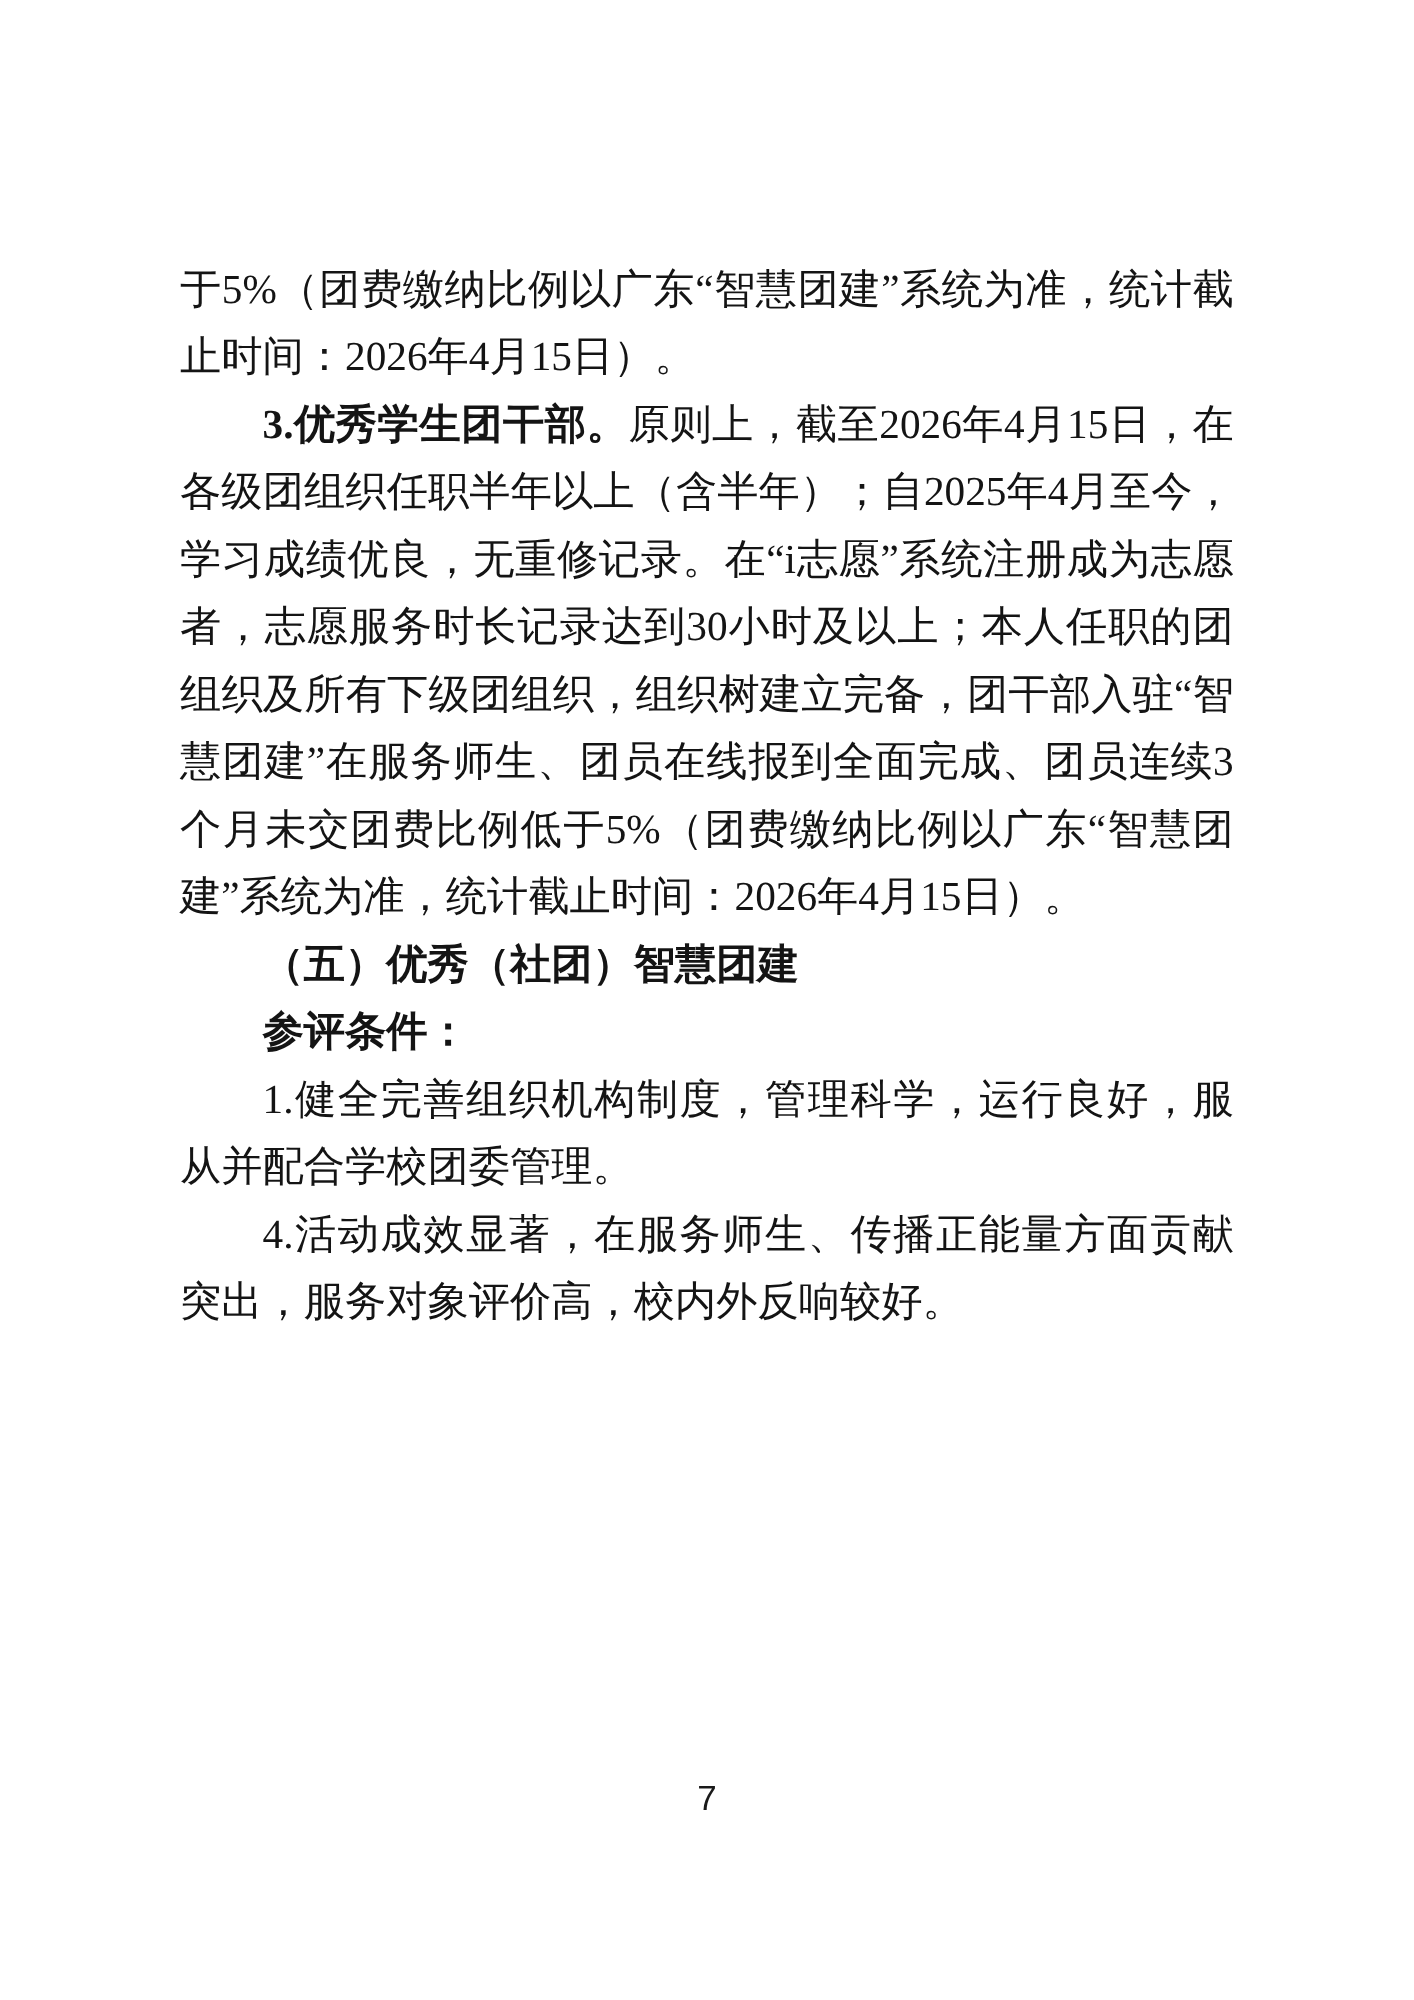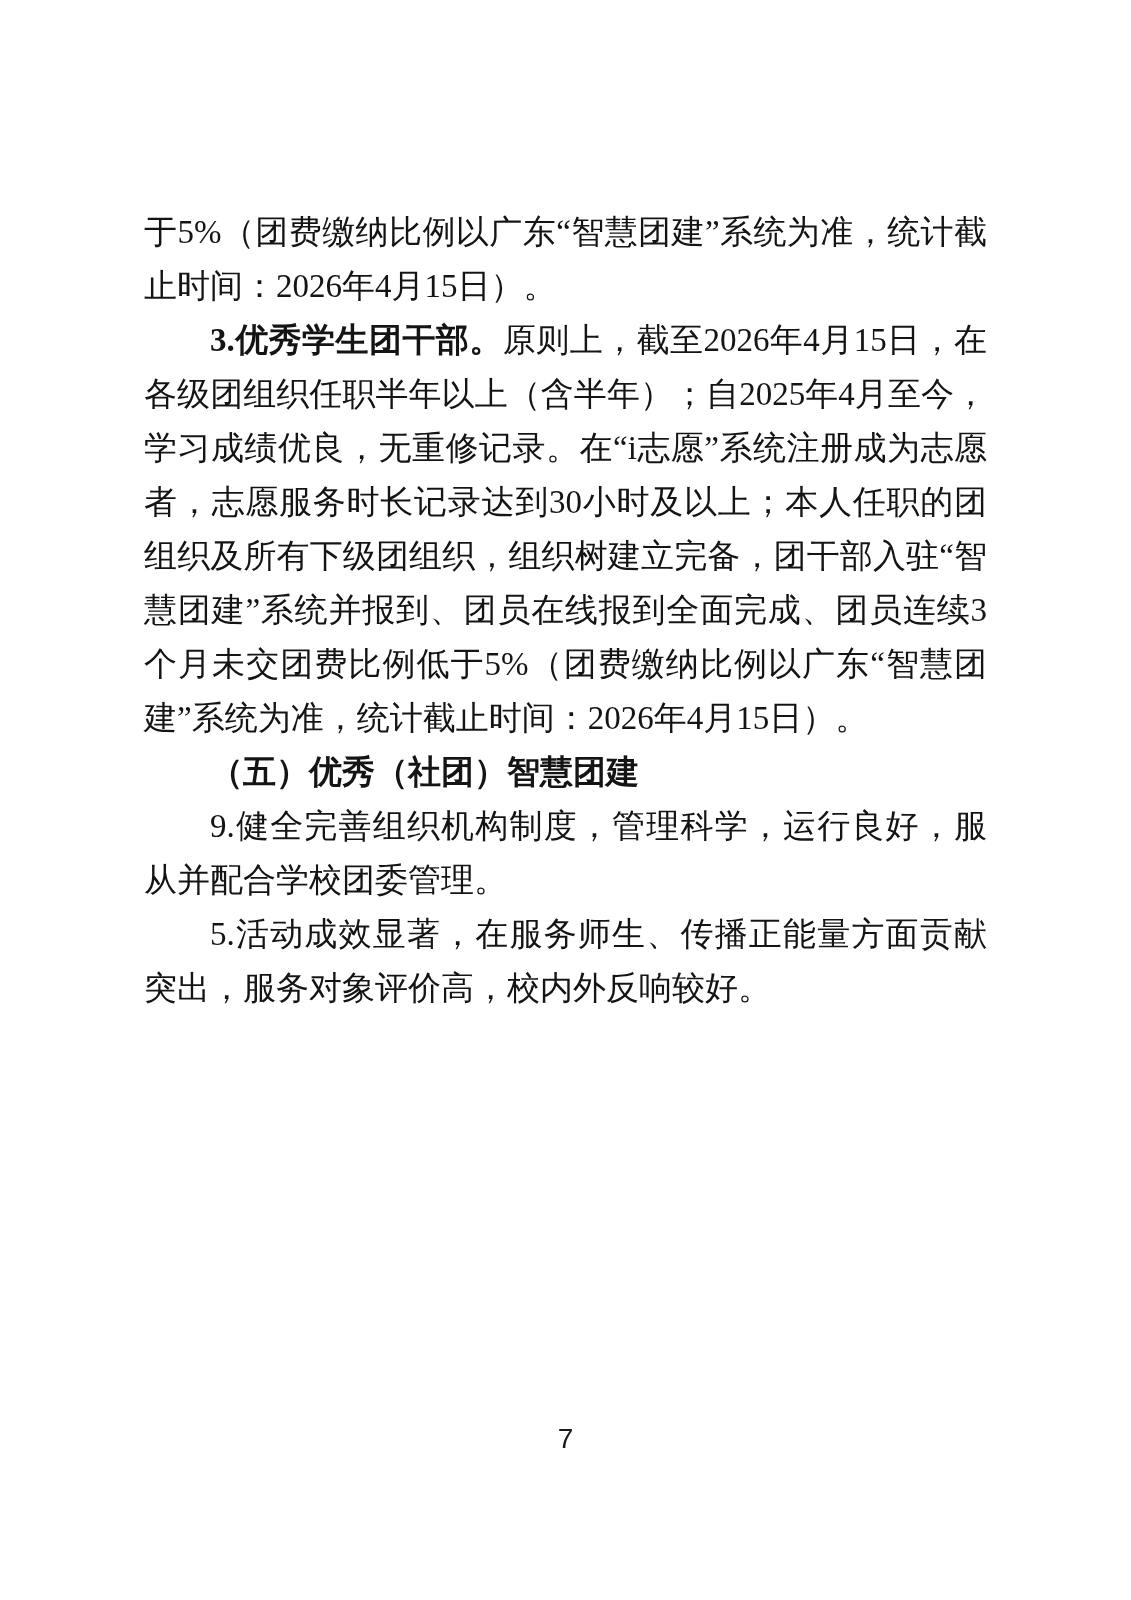--- a/index.html
+++ b/index.html
@@ -56,21 +56,22 @@
     line-height: 38px;
     color: #1a1a1a;
   }
 </style>
 </head>
 <body>
 
 <div class="page">
   <div class="doc-body">
       <p class="para"><span class="run">于5%（团费缴纳比例以广东“智慧团建”系统为准，统计截止时间：2026年4月15日）。</span></p>
-      <p class="para indent"><span class="run bold">3.优秀学生团干部。</span><span class="run">原则上，截至2026年4月15日，在各级团组织任职半年以上（含半年）；自2025年4月至今，学习成绩优良，无重修记录。在“i志愿”系统注册成为志愿者，志愿服务时长记录达到30小时及以上；本人任职的团组织及所有下级团组织，组织树建立完备，团干部入驻“智慧团建”系统并报到、团员在线报到全面完成、团员连续3个月未交团费比例低于5%（团费缴纳比例以广东“智慧团建”系统为准，统计截止时间：2026年4月15日）。</span></p>
+      <p class="para indent"><span class="run bold">3.优秀学生团干部。</span><span class="run">原则上，截至2026年4月15日，在各级团组织任职半年以上（含半年）；自2025年4月至今，学习成绩优良，无重修记录。在“i志愿”系统注册成为志愿者，志愿服务时长记录达到30小时及以上；本人任职的团组织及所有下级团组织，组织树建立完备，团干部入驻“智慧团建”在服务师生、团员在线报到全面完成、团员连续3个月未交团费比例低于5%（团费缴纳比例以广东“智慧团建”系统为准，统计截止时间：2026年4月15日）。</span></p>
       <p class="para indent"><span class="run bold">（五）优秀（社团）智慧团建</span></p>
-      <p class="para indent"><span class="run">9.健全完善组织机构制度，管理科学，运行良好，服从并配合学校团委管理。</span></p>
-      <p class="para indent"><span class="run">5.活动成效显著，在服务师生、传播正能量方面贡献突出，服务对象评价高，校内外反响较好。</span></p>
+      <p class="para indent"><span class="run bold">参评条件：</span></p>
+      <p class="para indent"><span class="run">1.健全完善组织机构制度，管理科学，运行良好，服从并配合学校团委管理。</span></p>
+      <p class="para indent"><span class="run">4.活动成效显著，在服务师生、传播正能量方面贡献突出，服务对象评价高，校内外反响较好。</span></p>
     </div>
   <div class="page-footer">
     <span class="page-number">7</span>
   </div>
 </div>
 
 </body></html>

